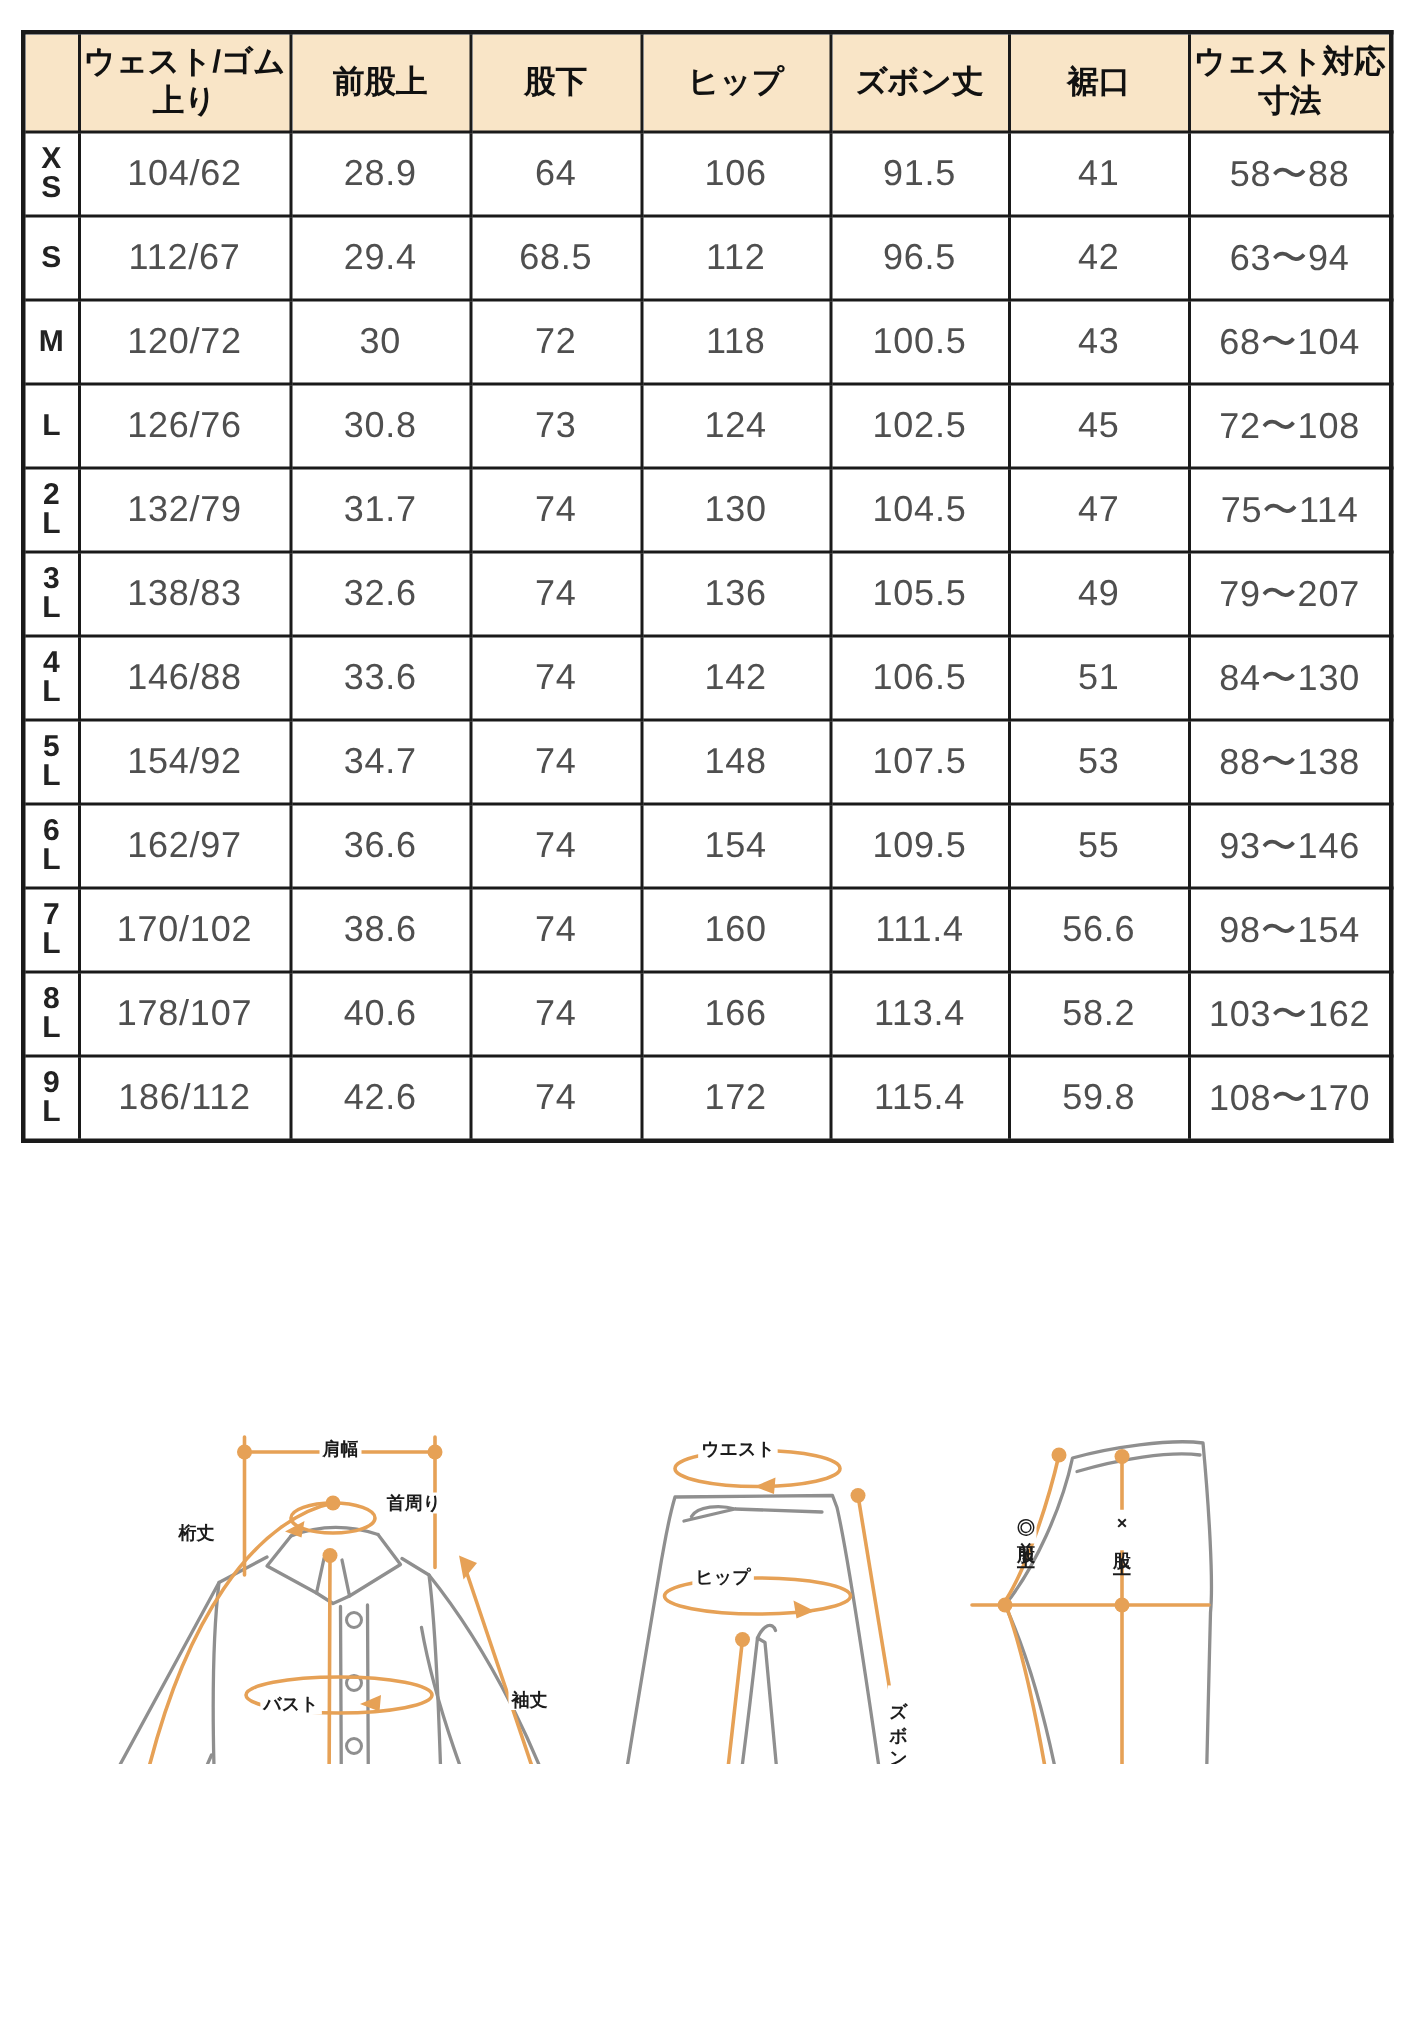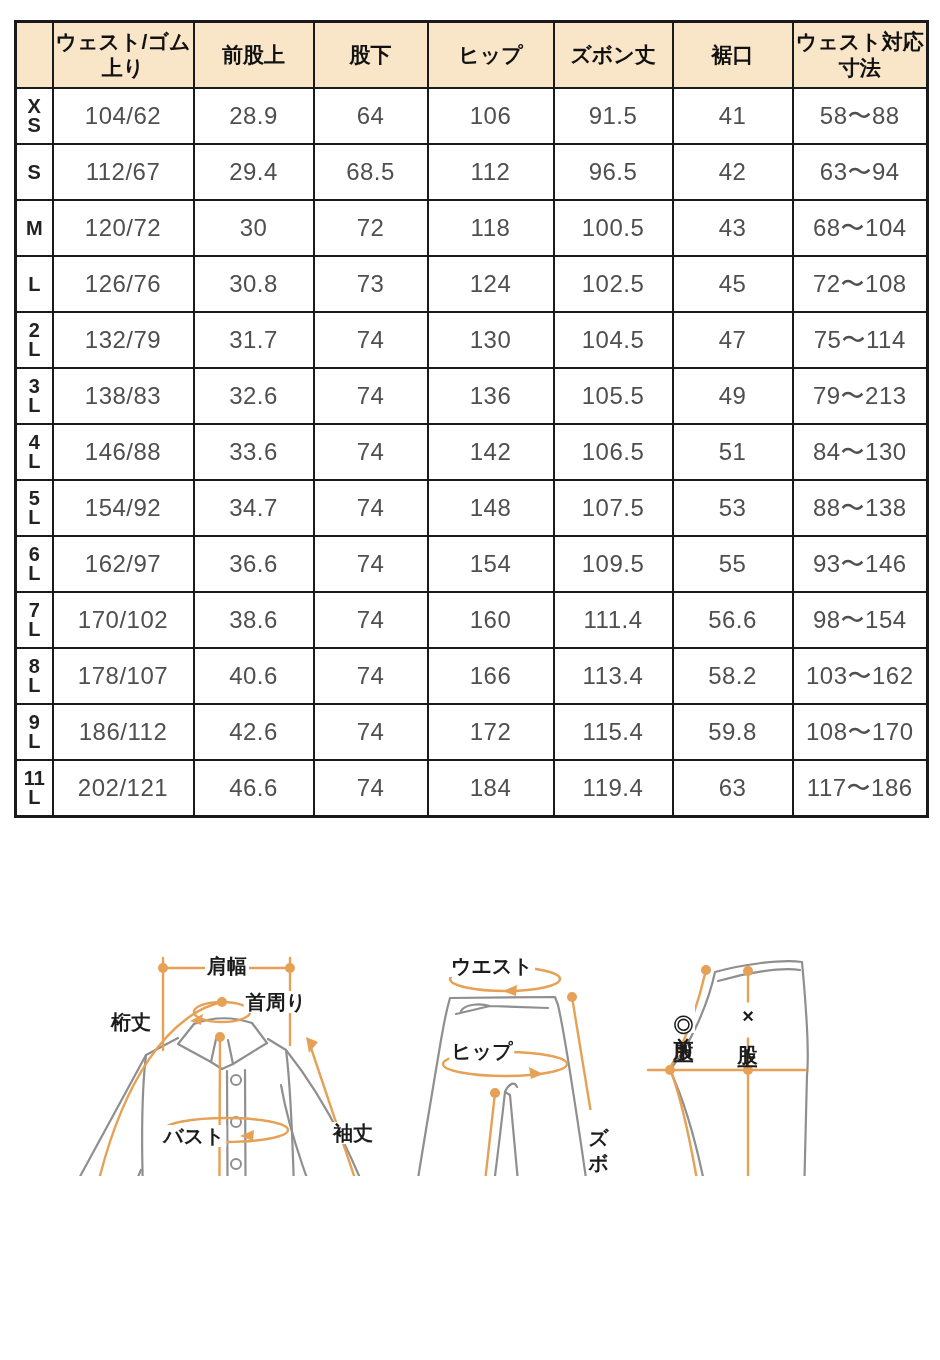--- a/index.html
+++ b/index.html
@@ -14,21 +14,21 @@
   table.size thead th{background:#f9e5c7;color:#111;font-weight:700;font-size:21px;
              line-height:1.25;height:64px;padding:0 2px;}
   table.size tbody tr{height:56px;}
   table.size tbody td{font-size:24px;font-weight:400;color:#4f4f4f;letter-spacing:0.5px;}
   table.size th.sz{font-size:20px;font-weight:700;color:#222;white-space:pre-line;
              line-height:0.95;background:#fff;}
   table.size thead th.corner{background:#f9e5c7;}
 
   
   .diag{position:absolute;}
-  .dlabel{position:absolute;transform:translate(-50%,-50%);font-weight:700;font-size:20px;
+  .dlabel{position:absolute;transform:translate(-50%,-50%);font-weight:700;font-size:12px;
           color:#1c1c1c;background:#fff;line-height:1;white-space:nowrap;padding:1px 2px;z-index:5;}
   .dlabel.vert{writing-mode:vertical-rl;text-orientation:upright;letter-spacing:3px;padding:2px 1px;}
   .dlabel.gray{color:#a3a3a3;background:transparent;font-size:17px;letter-spacing:2px;}
   .note{position:absolute;left:73px;top:1321px;font-size:27px;font-weight:700;color:#1b1b1b;
         letter-spacing:1px;white-space:nowrap;}
   svg .g{stroke:#8f8f8f;stroke-width:2.2;fill:none;stroke-linecap:round;stroke-linejoin:round;}
   svg .gd{stroke:#8f8f8f;stroke-width:2.2;fill:none;stroke-dasharray:6 5;}
   svg .o{stroke:#e6a156;stroke-width:2.4;fill:none;stroke-linecap:round;}
   svg .dot{fill:#e6a156;stroke:none;}
   svg .ah{fill:#e6a156;stroke:none;}
@@ -117,21 +117,21 @@
         </tr>
         <tr>
           <th class="sz">3
 L</th>
           <td>138/83</td>
           <td>32.6</td>
           <td>74</td>
           <td>136</td>
           <td>105.5</td>
           <td>49</td>
-          <td>79〜213</td>
+          <td>79〜207</td>
         </tr>
         <tr>
           <th class="sz">4
 L</th>
           <td>146/88</td>
           <td>33.6</td>
           <td>74</td>
           <td>142</td>
           <td>106.5</td>
           <td>51</td>
@@ -184,31 +184,20 @@
         <tr>
           <th class="sz">9
 L</th>
           <td>186/112</td>
           <td>42.6</td>
           <td>74</td>
           <td>172</td>
           <td>115.4</td>
           <td>59.8</td>
           <td>108〜170</td>
-        </tr>
-        <tr>
-          <th class="sz">11
-L</th>
-          <td>202/121</td>
-          <td>46.6</td>
-          <td>74</td>
-          <td>184</td>
-          <td>119.4</td>
-          <td>63</td>
-          <td>117〜186</td>
         </tr>
       </tbody>
     </table>
 
   <svg class="diag" style="left:0;top:945px" width="420" height="410" viewBox="0 0 420 410">
 
     <path class="g" d="M178,93 L146,110 C140,160 141,255 149,337 C195,349 262,347 297,336 C294,245 292,150 286,105 L268,94"></path>
     <path class="g" d="M146,110 L58,272 L42,292 L96,328 L141,225"></path>
     <path class="gd" d="M53,279 L101,315"></path>
     <path class="g" d="M286,105 C330,160 362,230 380,288 L345,317 C310,255 288,180 281,140"></path>

